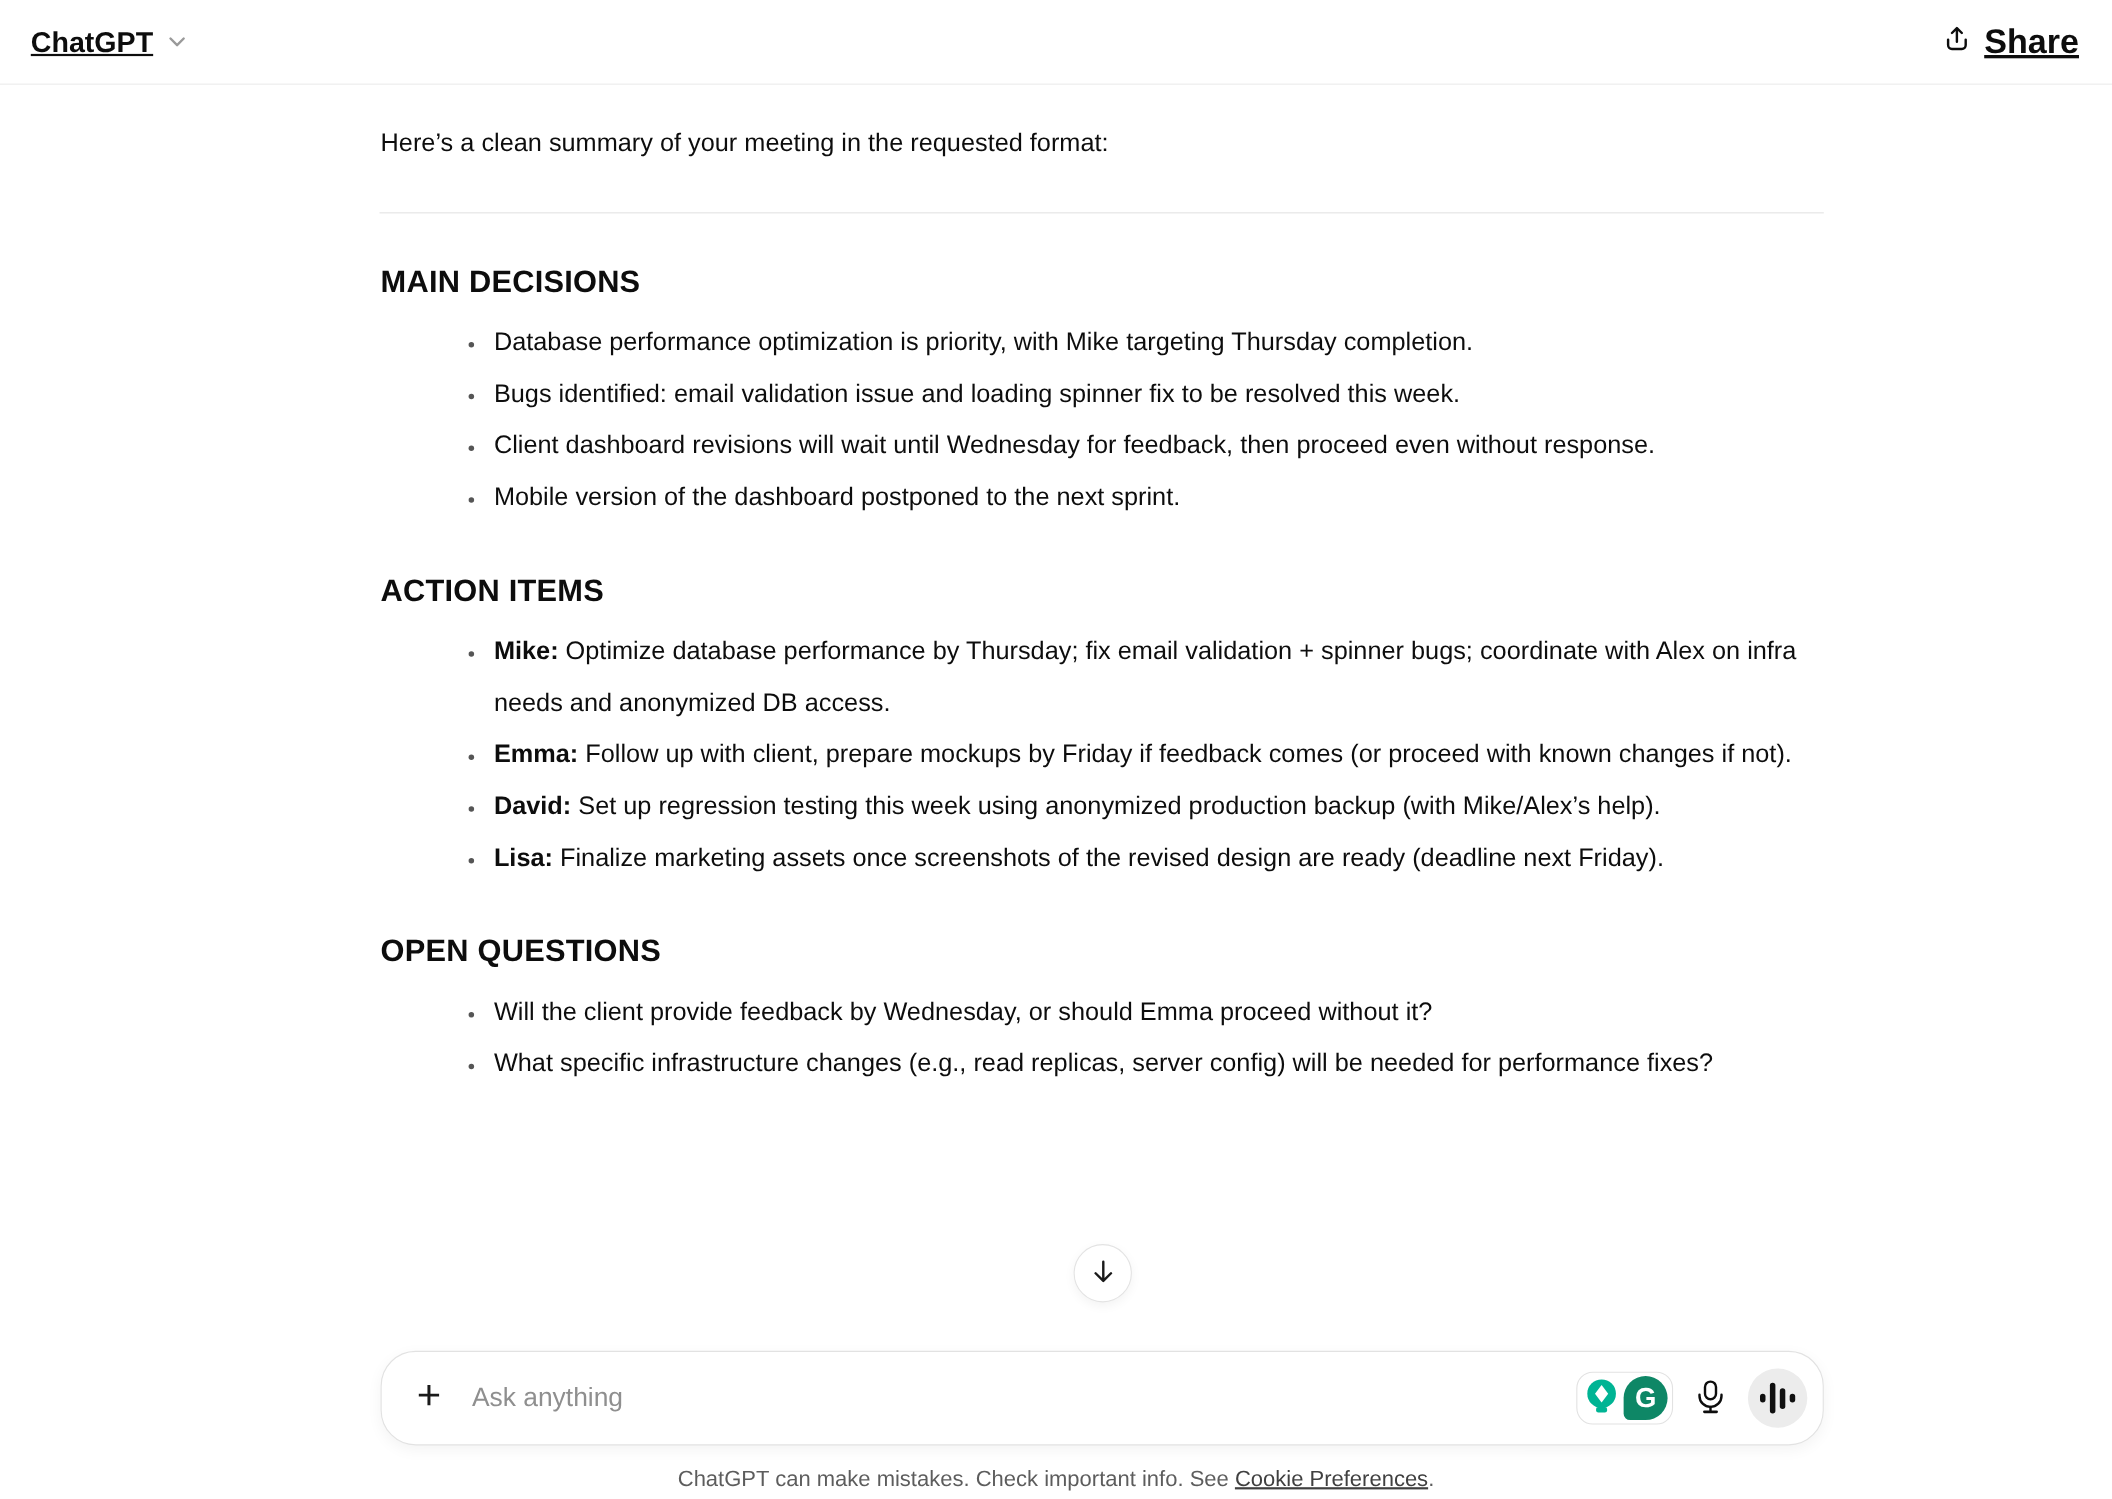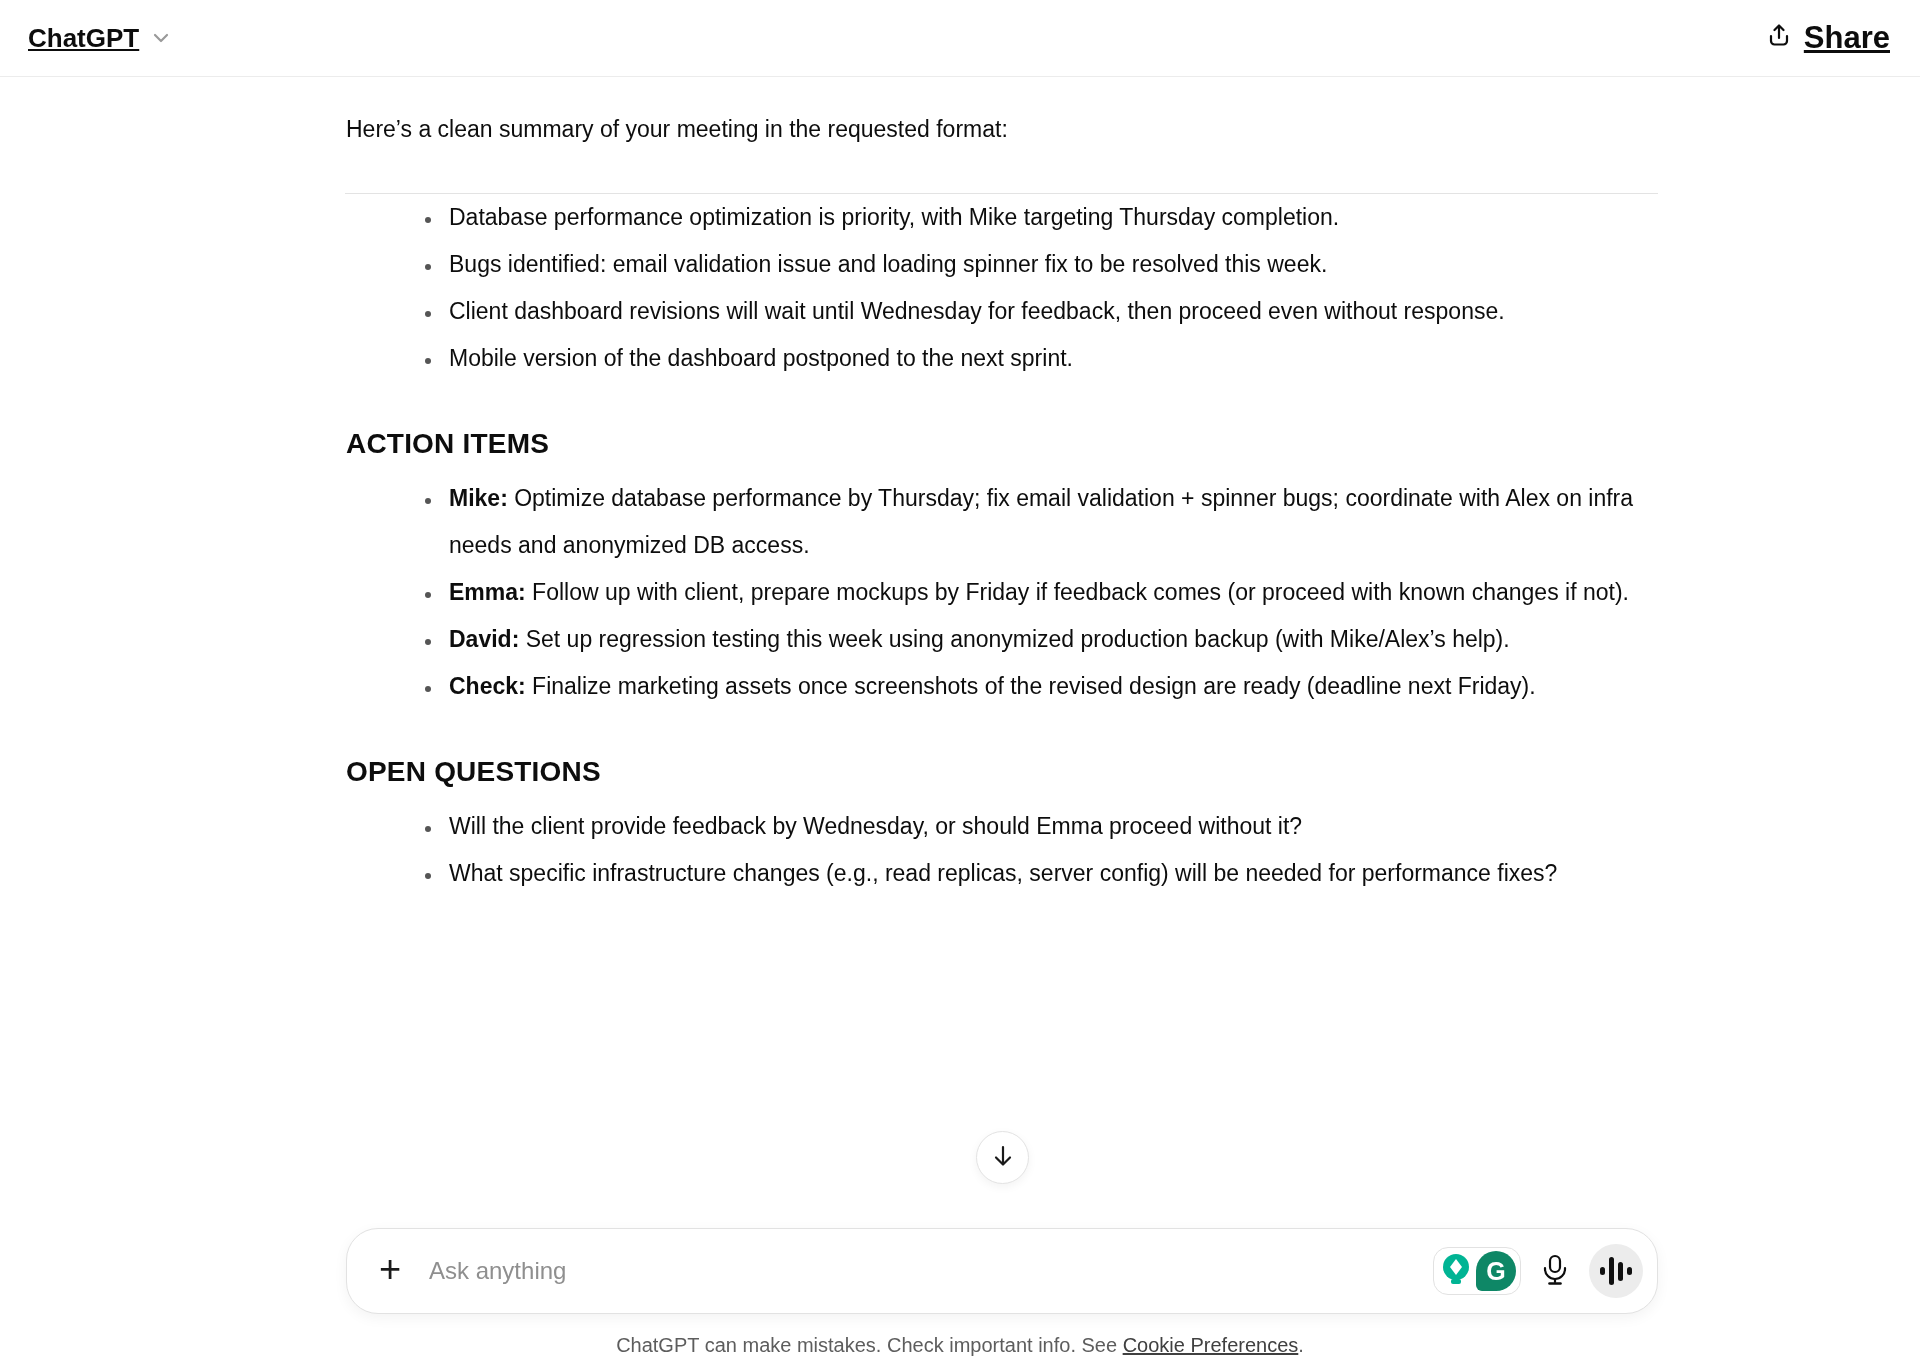--- a/index.html
+++ b/index.html
@@ -146,32 +146,33 @@
       </svg>
     </span>
     <span>Share</span>
   </button>
 </header>
 
 <main class="thread">
   <p class="intro">Here’s a clean summary of your meeting in the requested format:</p>
   <hr class="divider">
   <div id="sections">
+      <h3>MAIN DECISIONS</h3>
       <ul>
         <li>Database performance optimization is priority, with Mike targeting Thursday completion.</li>
         <li>Bugs identified: email validation issue and loading spinner fix to be resolved this week.</li>
         <li>Client dashboard revisions will wait until Wednesday for feedback, then proceed even without response.</li>
         <li>Mobile version of the dashboard postponed to the next sprint.</li>
       </ul>
       <h3>ACTION ITEMS</h3>
       <ul>
         <li><strong>Mike:</strong> Optimize database performance by Thursday; fix email validation + spinner bugs; coordinate with Alex on infra needs and anonymized DB access.</li>
         <li><strong>Emma:</strong> Follow up with client, prepare mockups by Friday if feedback comes (or proceed with known changes if not).</li>
         <li><strong>David:</strong> Set up regression testing this week using anonymized production backup (with Mike/Alex’s help).</li>
-        <li><strong>Check:</strong> Finalize marketing assets once screenshots of the revised design are ready (deadline next Friday).</li>
+        <li><strong>Lisa:</strong> Finalize marketing assets once screenshots of the revised design are ready (deadline next Friday).</li>
       </ul>
       <h3>OPEN QUESTIONS</h3>
       <ul>
         <li>Will the client provide feedback by Wednesday, or should Emma proceed without it?</li>
         <li>What specific infrastructure changes (e.g., read replicas, server config) will be needed for performance fixes?</li>
       </ul>
     </div>
 </main>
 
 <button class="scroll-down-btn">

